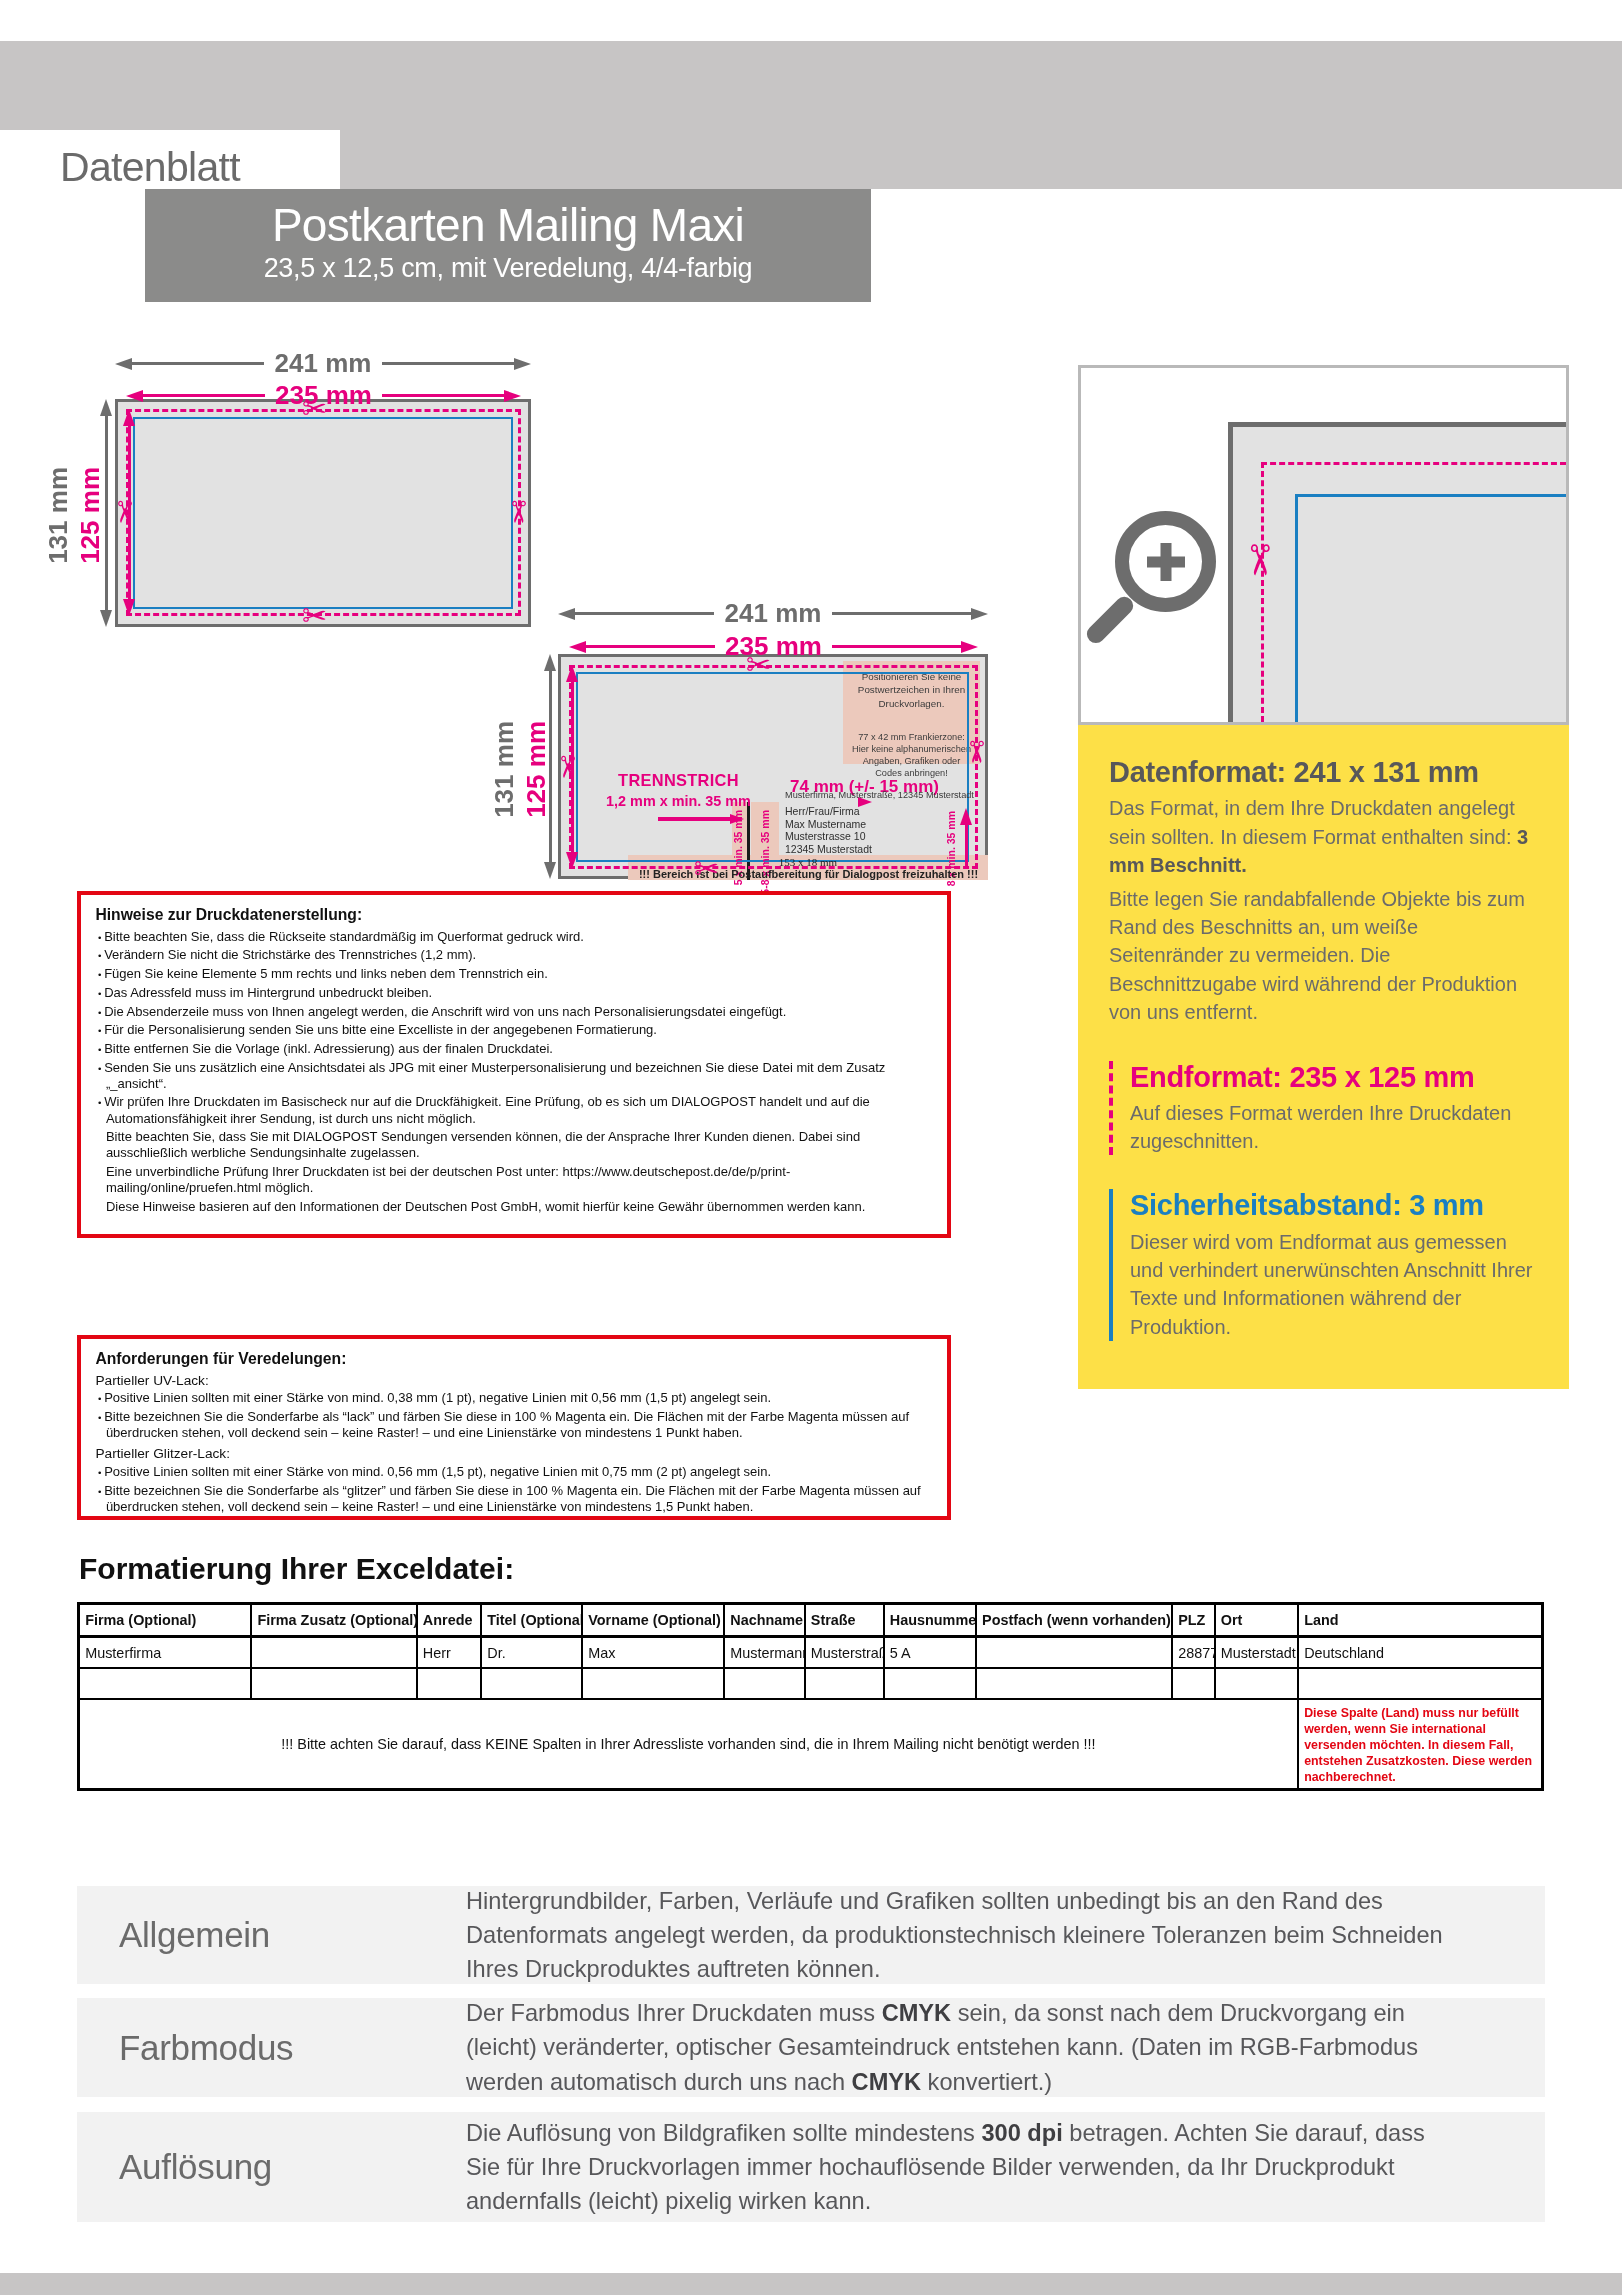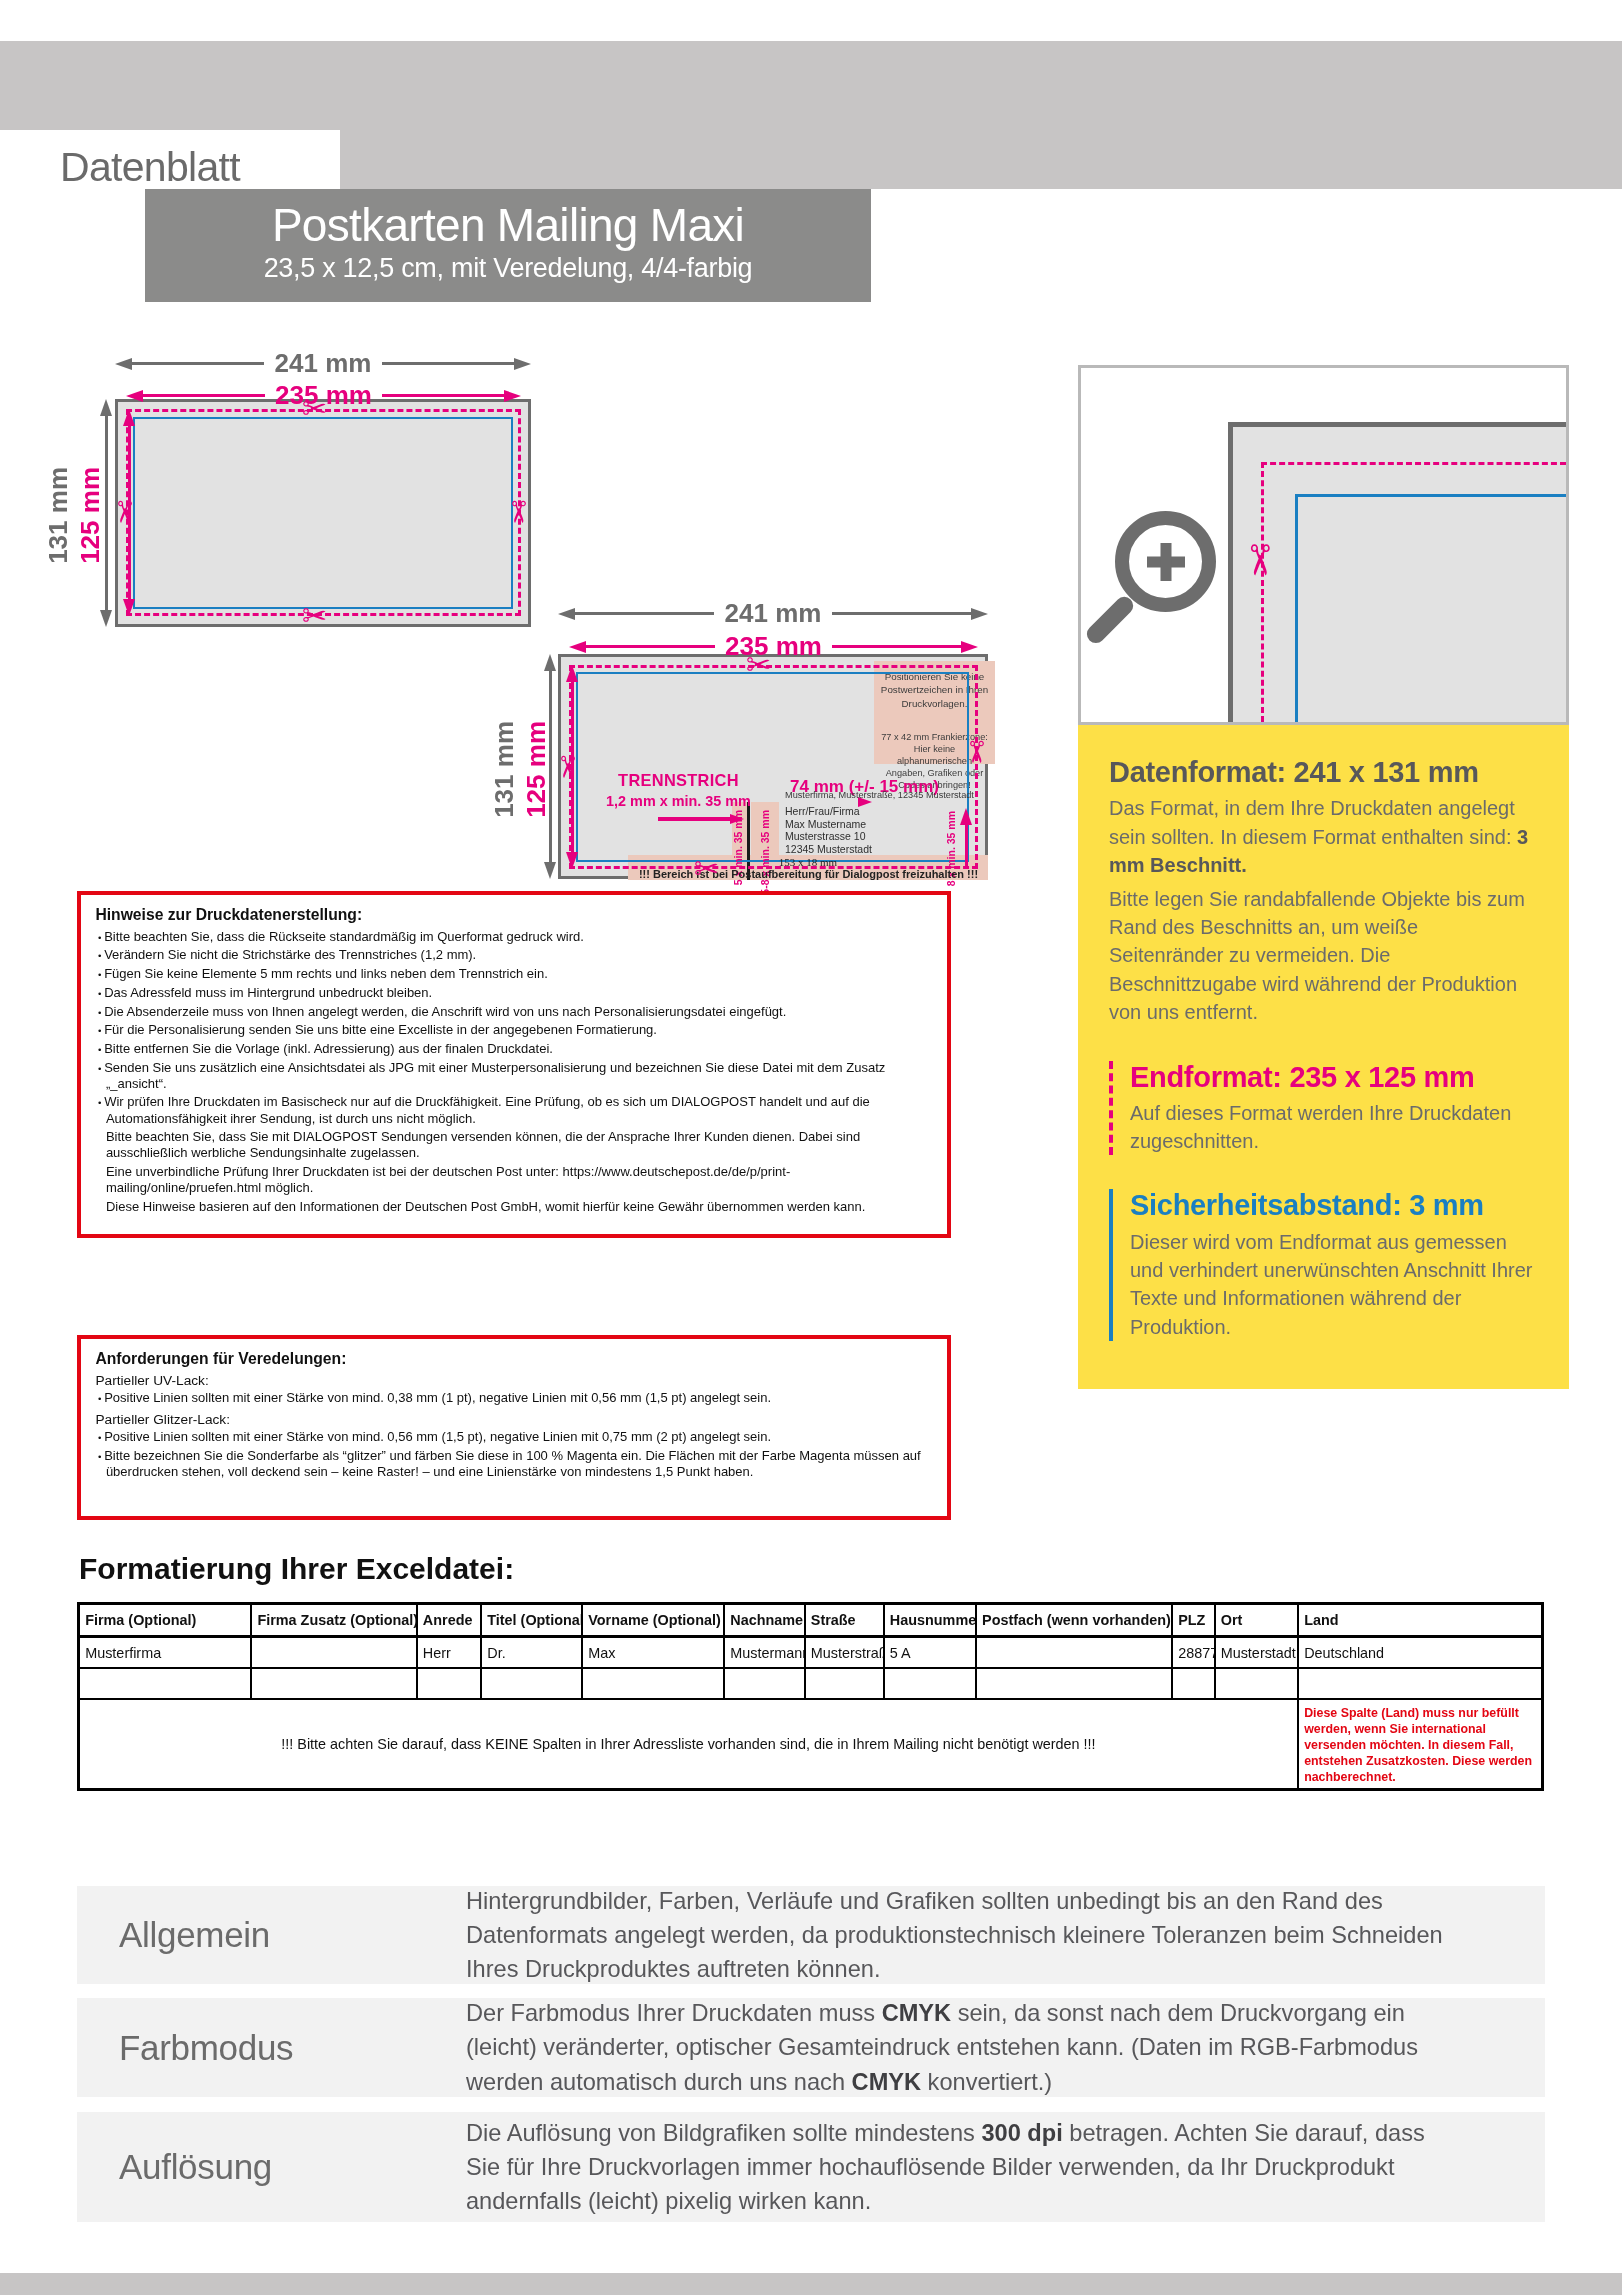--- a/index.html
+++ b/index.html
@@ -172,21 +172,21 @@
       <span class="vl"></span>
       <span class="av b"></span>
   </div>
 
   <span class="scissors" style="left:302px;top:394px;">✂</span>
   <span class="scissors" style="left:302px;top:601px;">✂</span>
   <span class="scissors rot90" style="left:111px;top:497px;">✂</span>
   <span class="scissors rot90" style="left:505px;top:497px;">✂</span>
 
   <div class="box-outer" style="left:558px;top:654px;width:430px;height:225px;"></div>
-  <div class="salmon fr-zone" style="left:874px;top:661px;width:121px;height:103px;">
+  <div class="salmon fr-zone" style="left:843px;top:661px;width:137px;height:103px;">
     <div class="fz1">Positionieren Sie keine Postwertzeichen in Ihren Druckvorlagen.</div>
     <div class="fz2">77 x 42 mm Frankierzone: Hier keine alphanumerischen Angaben, Grafiken oder Codes anbringen!</div>
   </div>
   <div class="salmon" style="left:628px;top:855px;width:360px;height:25px;"></div>
   <div class="salmon" style="left:732px;top:802px;width:15.7px;height:78px;"></div>
   <div class="salmon" style="left:751px;top:802px;width:27.5px;height:78px;"></div>
   <div class="trenn-line" style="left:747px;top:802px;width:3.3px;height:78px;"></div>
 
   <div class="box-dashed" style="left:569px;top:665px;width:409px;height:204px;"></div>
   <div class="box-blue" style="left:576px;top:672px;width:393px;height:190px;"></div>
@@ -306,20 +306,21 @@
     <div class="item bullet">Wir prüfen Ihre Druckdaten im Basischeck nur auf die Druckfähigkeit. Eine Prüfung, ob es sich um DIALOGPOST handelt und auf die Automationsfähigkeit ihrer Sendung, ist durch uns nicht möglich.</div>
     <div class="item indent">Bitte beachten Sie, dass Sie mit DIALOGPOST Sendungen versenden können, die der Ansprache Ihrer Kunden dienen. Dabei sind ausschließlich werbliche Sendungsinhalte zugelassen.</div>
     <div class="item indent">Eine unverbindliche Prüfung Ihrer Druckdaten ist bei der deutschen Post unter: https://www.deutschepost.de/de/p/print-mailing/online/pruefen.html  möglich.</div>
     <div class="item indent">Diese Hinweise basieren auf den Informationen der Deutschen Post GmbH, womit hierfür keine Gewähr übernommen werden kann.</div>
   </div>
 
   <div class="red-box" style="left:77px;top:1335px;width:874px;height:185px;">
     <div class="rb-title">Anforderungen für Veredelungen:</div>
     <div class="subhead">Partieller UV-Lack:</div>
     <div class="item bullet">Positive Linien sollten mit einer Stärke von mind. 0,38 mm (1 pt), negative Linien mit 0,56 mm (1,5 pt) angelegt sein.</div>
+    <div class="item bullet">Bitte bezeichnen Sie die Sonderfarbe als “lack” und färben Sie diese in 100 % Magenta ein. Die Flächen mit der Farbe Magenta müssen auf überdrucken stehen, voll deckend sein – keine Raster! – und eine Linienstärke von mindestens 1 Punkt haben.</div>
     <div class="subhead">Partieller Glitzer-Lack:</div>
     <div class="item bullet">Positive Linien sollten mit einer Stärke von mind. 0,56 mm (1,5 pt), negative Linien mit 0,75 mm (2 pt) angelegt sein.</div>
     <div class="item bullet">Bitte bezeichnen Sie die Sonderfarbe als “glitzer” und färben Sie diese in 100 % Magenta ein. Die Flächen mit der Farbe Magenta müssen auf überdrucken stehen, voll deckend sein – keine Raster! – und eine Linienstärke von mindestens 1,5 Punkt haben.</div>
   </div>
 
   <div class="excel-heading">Formatierung Ihrer Exceldatei:</div>
 
   <table class="excel-table">
     <colgroup>
       <col style="width:11.8%">

